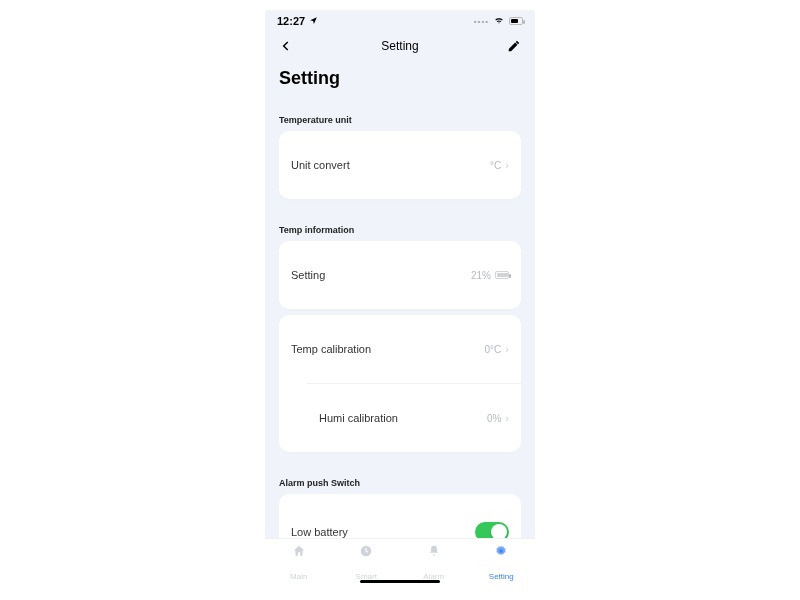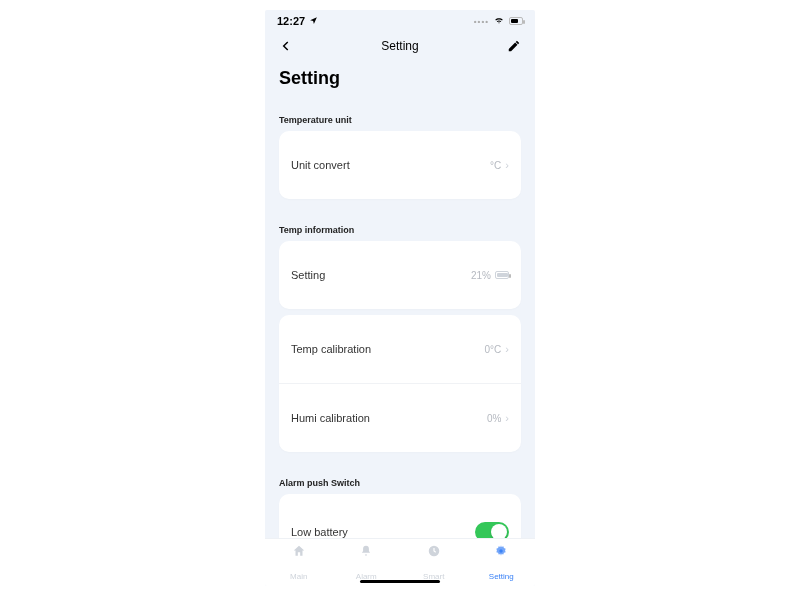--- a/index.html
+++ b/index.html
@@ -35,21 +35,21 @@
     .subtitle { font-size:9px; color:#9aa5b3; margin-top:4px; }
     .section-label { font-size:9px; font-weight:700; margin-top:26px; color:#222; }
     .card {
       background:#fff; border-radius:10px; margin-top:6px;
       box-shadow: 0 1px 2px rgba(0,0,0,0.02);
     }
     .row {
       display:flex; align-items:center; justify-content:space-between;
       padding: 28px 12px; font-size:11px;text-align:right;
     }
-    .row + .row { border-top:1px solid #f0f2f5; }
+    .row + .row { border-top:1px solid #f0f2f5;margin-left:28px; }
     .row .lbl { color:#333; }
     .row .val { color:#b5b9c0; display:flex; align-items:center; gap:4px; font-size:10px; }
     .chev { color:#cdd2d9; font-size:11px; }
     .toggle {
       width:34px; height:20px; background:#34c759; border-radius:10px;
       position:relative;
     }
     .toggle::after {
       content:""; position:absolute; right:2px; top:2px;
       width:16px; height:16px; background:#fff; border-radius:50%;
@@ -176,31 +176,31 @@
 
   <div class="tabbar">
     <div class="tab">
       <svg viewBox="0 0 24 24" fill="currentColor">
           <path d="M12 3l9 8h-3v9h-4v-6h-4v6H6v-9H3z"></path>
         </svg>
       <span>Main</span>
     </div>
     <div class="tab">
       <svg viewBox="0 0 24 24" fill="currentColor">
-          <path d="M12 3a5 5 0 015 5v4l2 3H5l2-3V8a5 5 0 015-5zm-2 15h4a2 2 0 01-4 0z"></path>
-        </svg>
-      <span>Alarm</span>
-    </div>
-    <div class="tab">
-      <svg viewBox="0 0 24 24" fill="currentColor">
           <circle cx="12" cy="12" r="9"></circle>
           <path d="M12 7v5l3 2" stroke="#fff" stroke-width="2" fill="none"></path>
         </svg>
       <span>Smart</span>
     </div>
+    <div class="tab">
+      <svg viewBox="0 0 24 24" fill="currentColor">
+          <path d="M12 3a5 5 0 015 5v4l2 3H5l2-3V8a5 5 0 015-5zm-2 15h4a2 2 0 01-4 0z"></path>
+        </svg>
+      <span>Alarm</span>
+    </div>
     <div class="tab active">
       <svg viewBox="0 0 24 24" fill="currentColor">
           <circle cx="12" cy="12" r="3"></circle>
           <path d="M12 2l1 3 3-1 1 3 3 1-1 3 1 3-3 1-1 3-3-1-1 3-1-3-3 1-1-3-3-1 1-3-1-3 3-1 1-3 3 1z" opacity="0.7"></path>
         </svg>
       <span>Setting</span>
     </div>
   </div>
 
   <div class="home-ind"></div>

